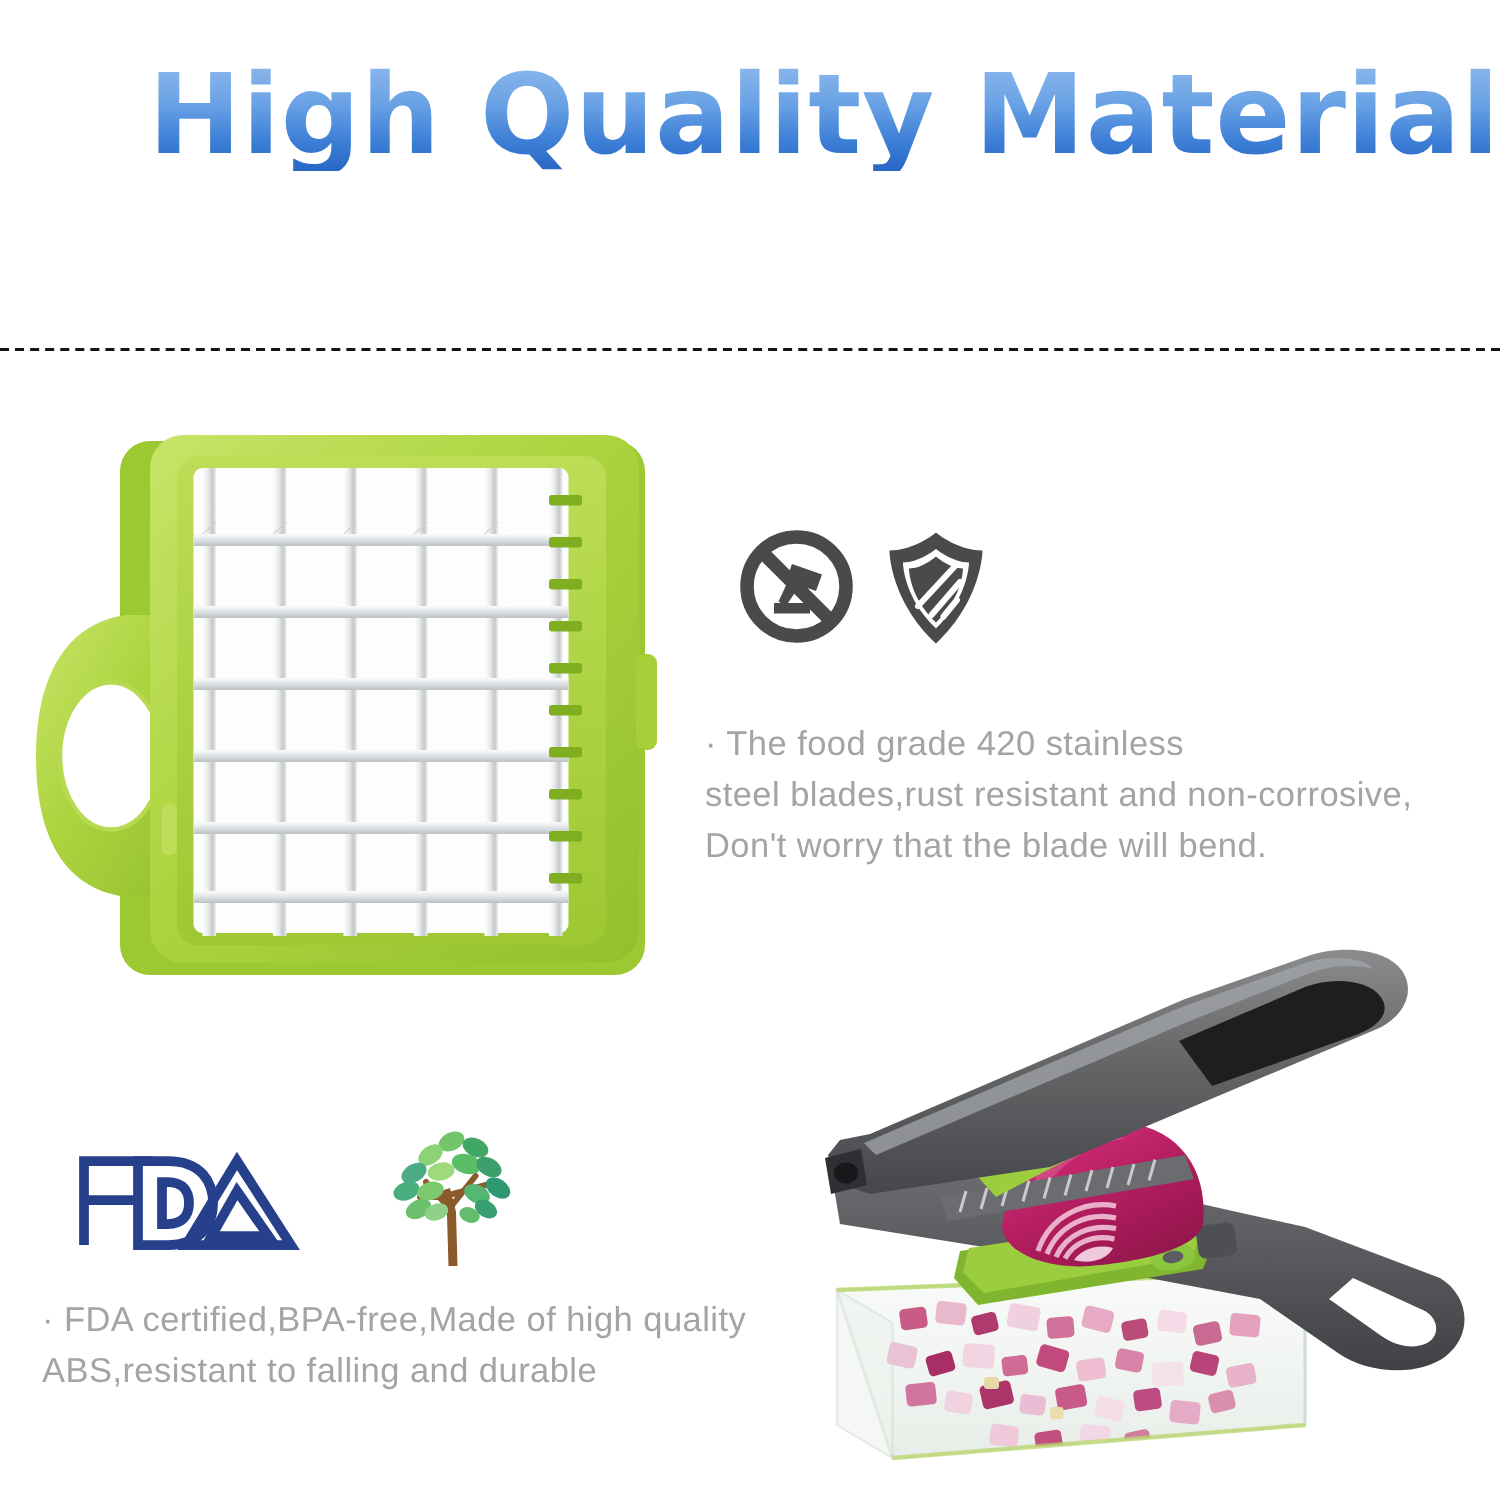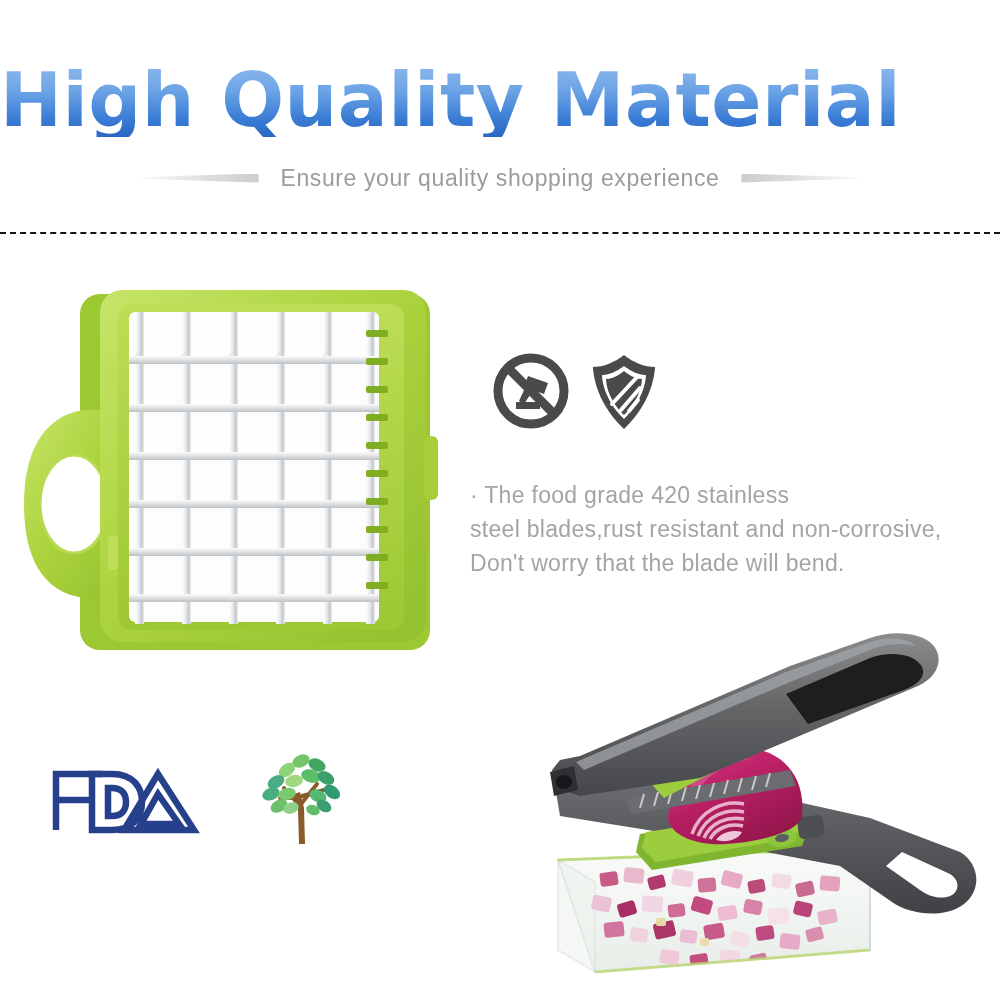--- a/index.html
+++ b/index.html
@@ -16,23 +16,23 @@
     width: 1000px;
     height: 1000px;
     background: #ffffff;
     overflow: hidden;
   }
 
   
   .title {
     position: absolute;
     left: 0;
-    top: 63px;
+    top: 40px;
     width: 1000px;
-    text-align: left;
+    text-align: right;
     font-size: 74px;
     font-weight: bold;
     letter-spacing: 0.5px;
     line-height: 1.0;
     font-family: "DejaVu Sans", sans-serif;
     background: linear-gradient(180deg, #8fb9ec 0%, #6ba3e6 38%, #3c7ed6 74%, #2867c4 100%);
     -webkit-background-clip: text;
     background-clip: text;
     color: transparent;
     -webkit-text-fill-color: transparent;
@@ -125,25 +125,20 @@
     height: 392px;
   }
 </style>
 </head>
 <body>
 
 <div id="page">
 
   <div class="title">High Quality Material</div>
 
-  <div class="subtitle-row">
-    <span class="sub-rule left"></span>
-    <span class="subtitle">Ensure your quality shopping experience</span>
-    <span class="sub-rule right"></span>
-  </div>
 
   <div class="divider"></div>
 
   <div class="grid-product">
     <svg width="420" height="392" viewBox="0 0 420 392">
       <defs>
         <linearGradient id="gFrame" x1="0" y1="0" x2="1" y2="1">
           <stop offset="0%" stop-color="#c7e468"></stop>
           <stop offset="45%" stop-color="#acd43f"></stop>
           <stop offset="100%" stop-color="#93bf2e"></stop>
@@ -292,20 +287,22 @@
         <ellipse cx="33" cy="46" rx="9" ry="6" fill="#7cc96e" transform="rotate(-15 33 46)"></ellipse>
         <ellipse cx="64" cy="48" rx="9" ry="6" fill="#54b872" transform="rotate(25 64 48)"></ellipse>
         <ellipse cx="25" cy="58" rx="9" ry="6" fill="#6cc06c" transform="rotate(-28 25 58)"></ellipse>
         <ellipse cx="70" cy="58" rx="8" ry="5.5" fill="#3aa071" transform="rotate(32 70 58)"></ellipse>
         <ellipse cx="37" cy="60" rx="8" ry="5.5" fill="#8ed188" transform="rotate(-18 37 60)"></ellipse>
         <ellipse cx="59" cy="62" rx="7" ry="5" fill="#63bd6d" transform="rotate(20 59 62)"></ellipse>
       </g>
     </svg>
   </div>
 
+  <div class="copy" style="left:28px; top:862px; width:560px;">· FDA certified,BPA-free,Made of high quality
+  ABS,resistant to falling and durable</div>
 
   <div style="position:absolute; left:540px; top:620px; width:460px; height:380px;">
     <svg width="460" height="380" viewBox="0 0 460 380">
       <defs>
         <linearGradient id="gLid" x1="0" y1="0" x2="0" y2="1">
           <stop offset="0%" stop-color="#8a8c8e"></stop>
           <stop offset="45%" stop-color="#646668"></stop>
           <stop offset="100%" stop-color="#45474a"></stop>
         </linearGradient>
         <linearGradient id="gBase" x1="0" y1="0" x2="0" y2="1">

